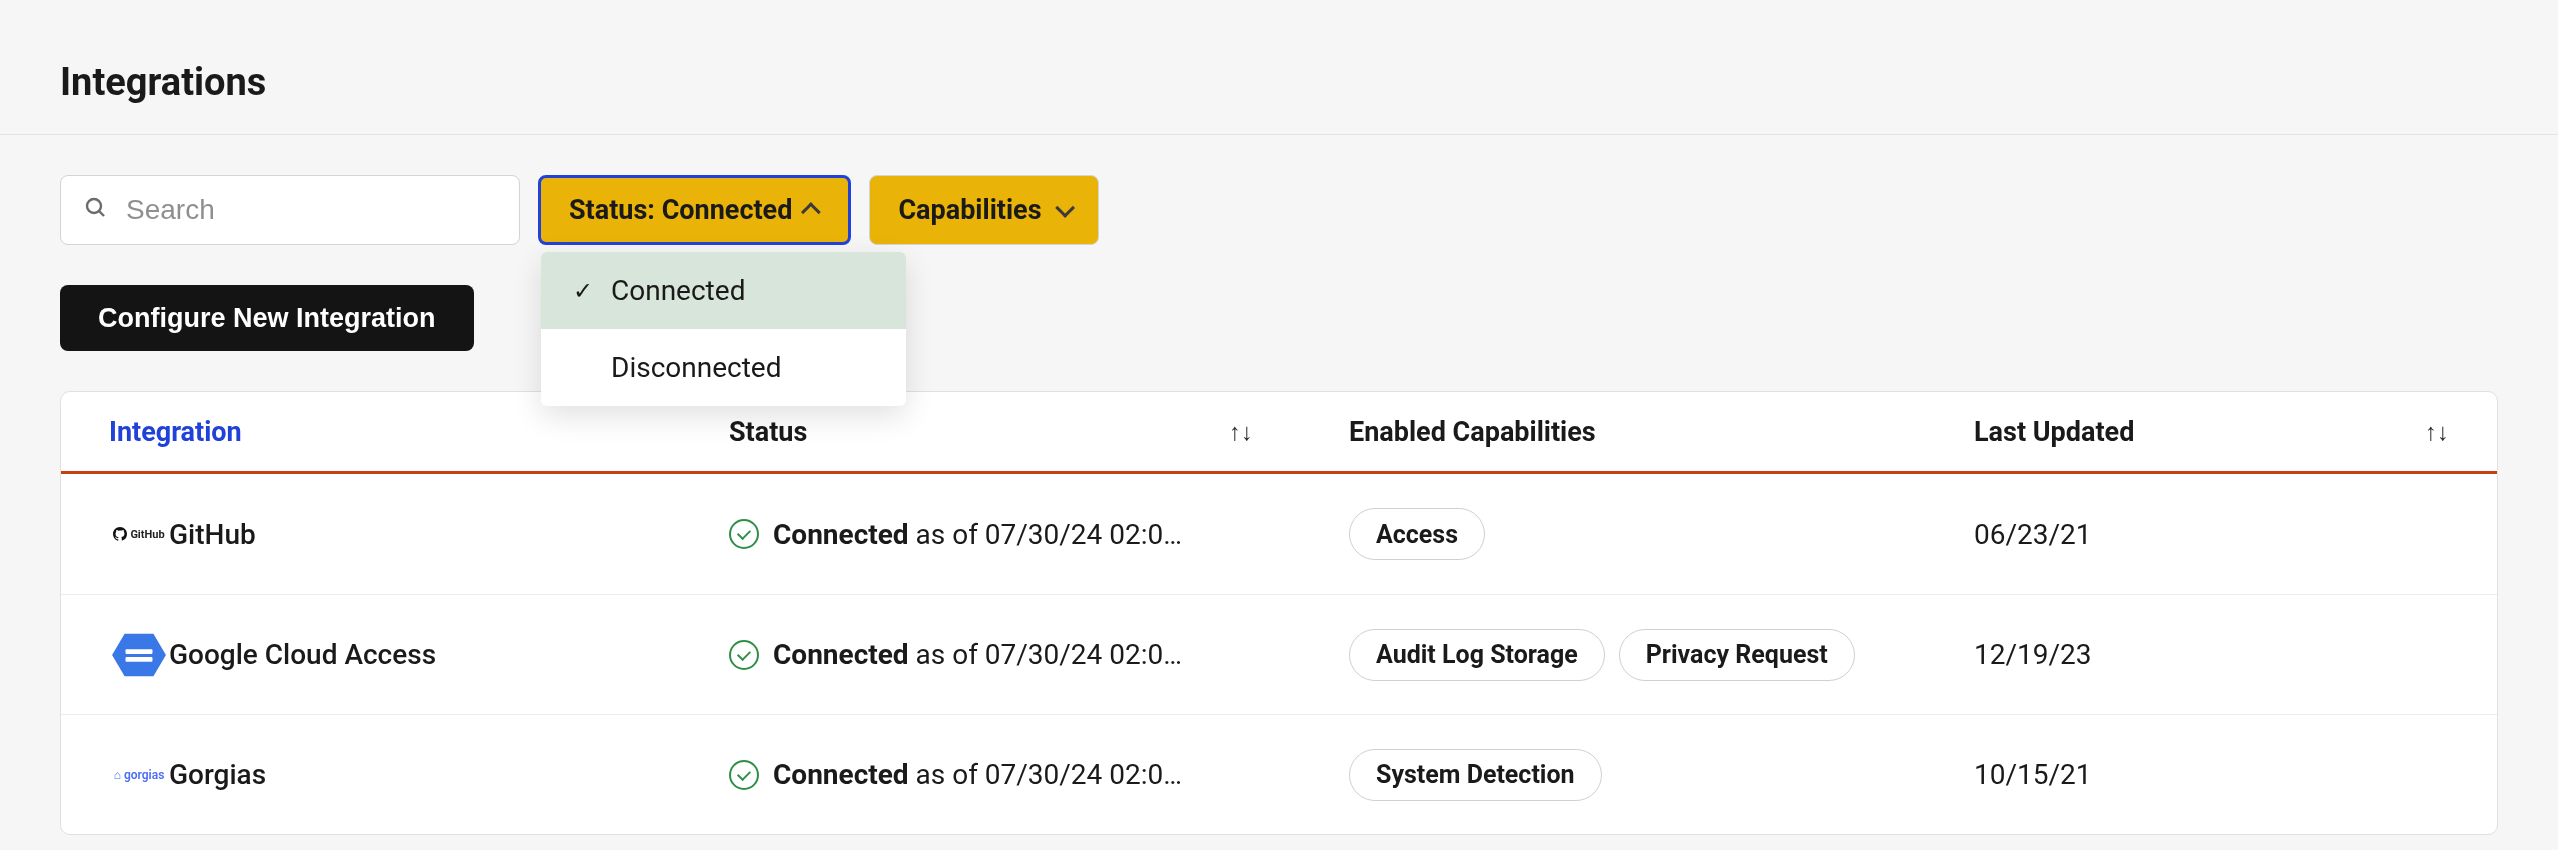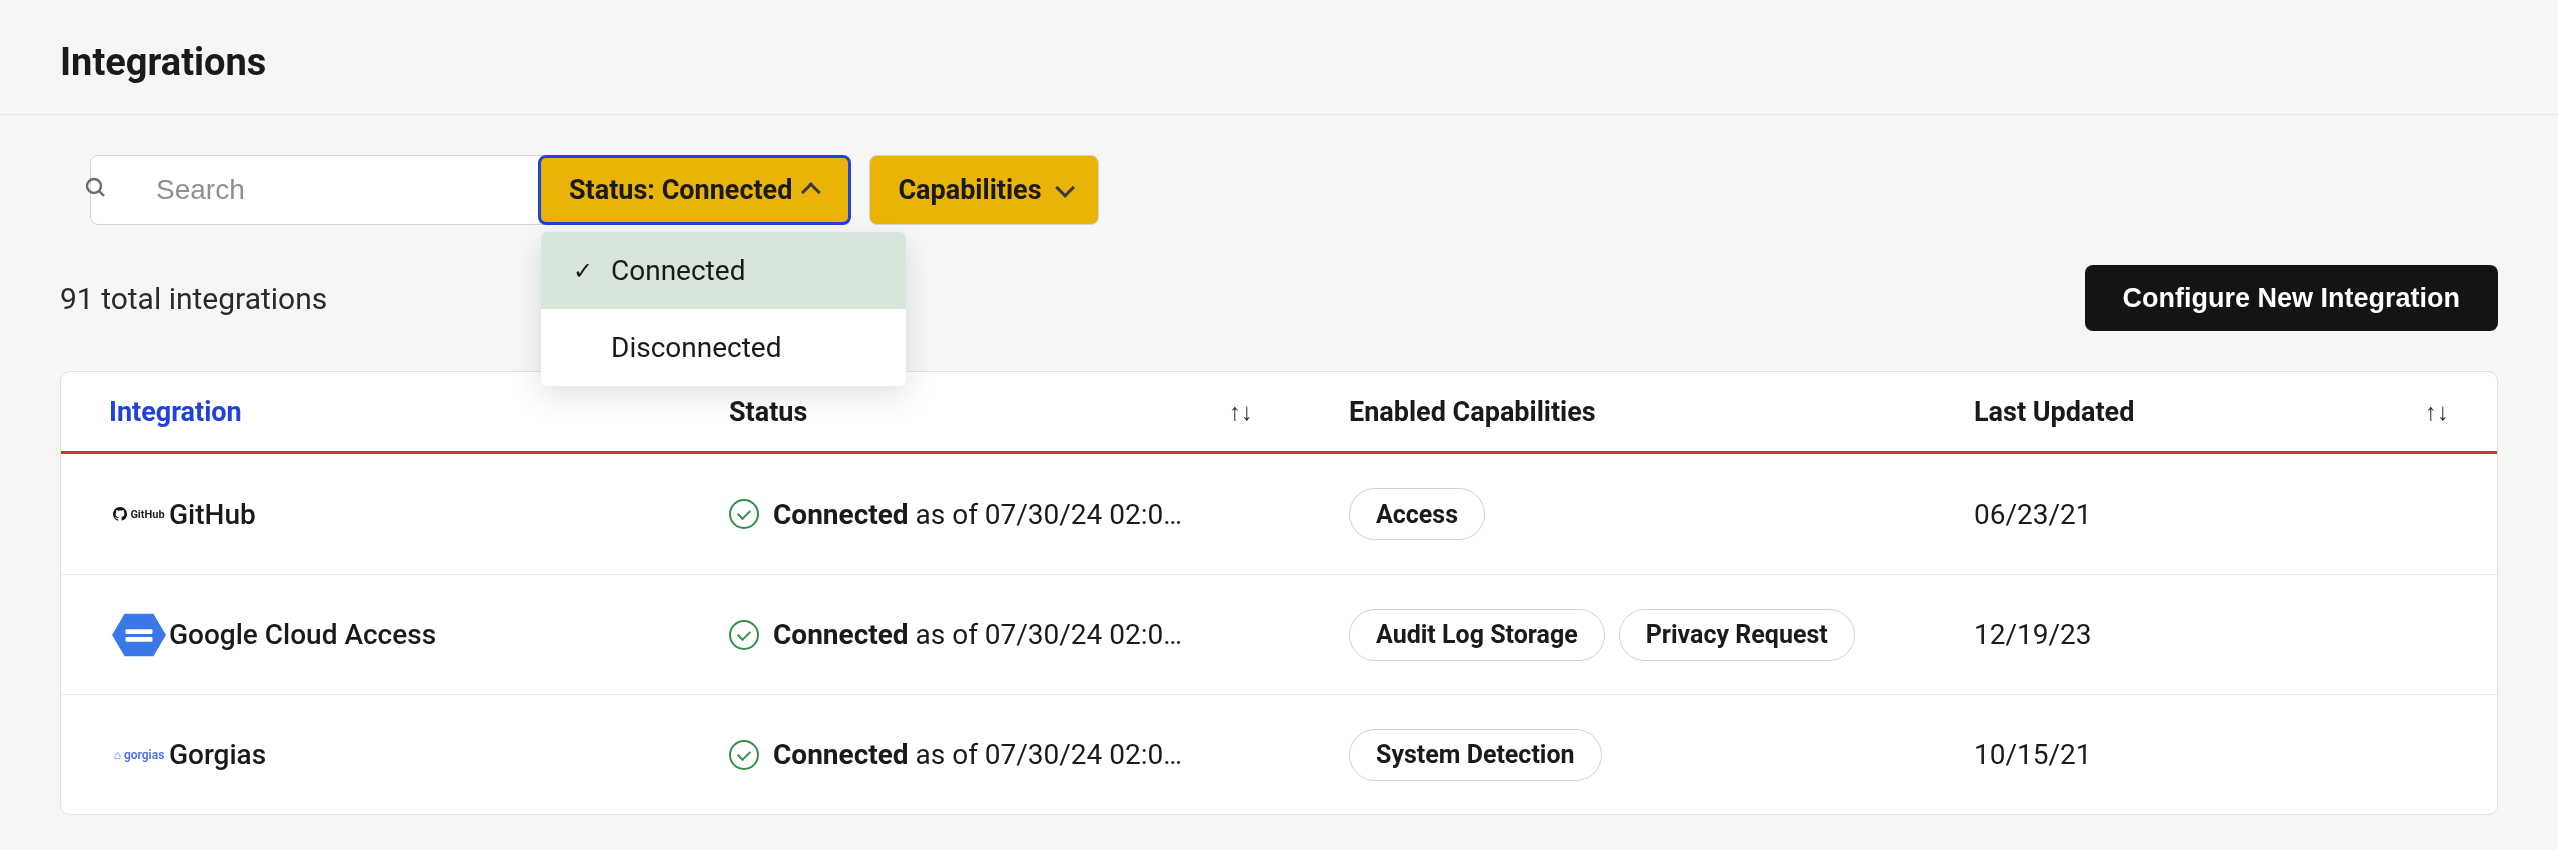--- a/index.html
+++ b/index.html
@@ -11,20 +11,21 @@
     font-size: 16px;
   }
   .page-header {
     padding: 40px 60px 30px 60px;
     border-bottom: 1px solid #e4e4e4;
   }
   .page-title {
     font-size: 38px;
     font-weight: 700;
     color: #1a1a1a;
+    margin-top: 20px;
   }
   .content {
     padding: 40px 60px;
   }
   .toolbar {
     display: flex;
     align-items: center;
     gap: 18px;
     margin-bottom: 40px;
     position: relative;
@@ -43,21 +44,20 @@
   }
   .search-input {
     width: 100%;
     height: 100%;
     padding: 0 4px 0 65px;
     font-size: 28px;
     border: 1.5px solid #d4d4d4;
     border-radius: 8px;
     background: #fff;
     color: #1a1a1a;
-    margin-left: 30px;
   }
   .search-input::placeholder { color: #8f8f8f; }
   .filter-btn {
     display: inline-flex;
     align-items: center;
     gap: 14px;
     height: 70px;
     padding: 0 28px;
     font-size: 27px;
     font-weight: 700;
@@ -268,21 +268,20 @@
       </div>
     </div>
 
     <div class="filter-btn">
       <span>Capabilities</span>
       <span class="chevron down"></span>
     </div>
   </div>
 
   <div class="summary-row">
-    <div class="total-count">91 total integrations</div>
     <button class="primary-btn">Configure New Integration</button>
   </div>
 
   <div class="table">
     <div class="thead">
       <div class="th col-integration active">
         <span class="col-title">Integration</span>
       </div>
       <div class="th col-status">
         <span class="col-title">Status</span>

